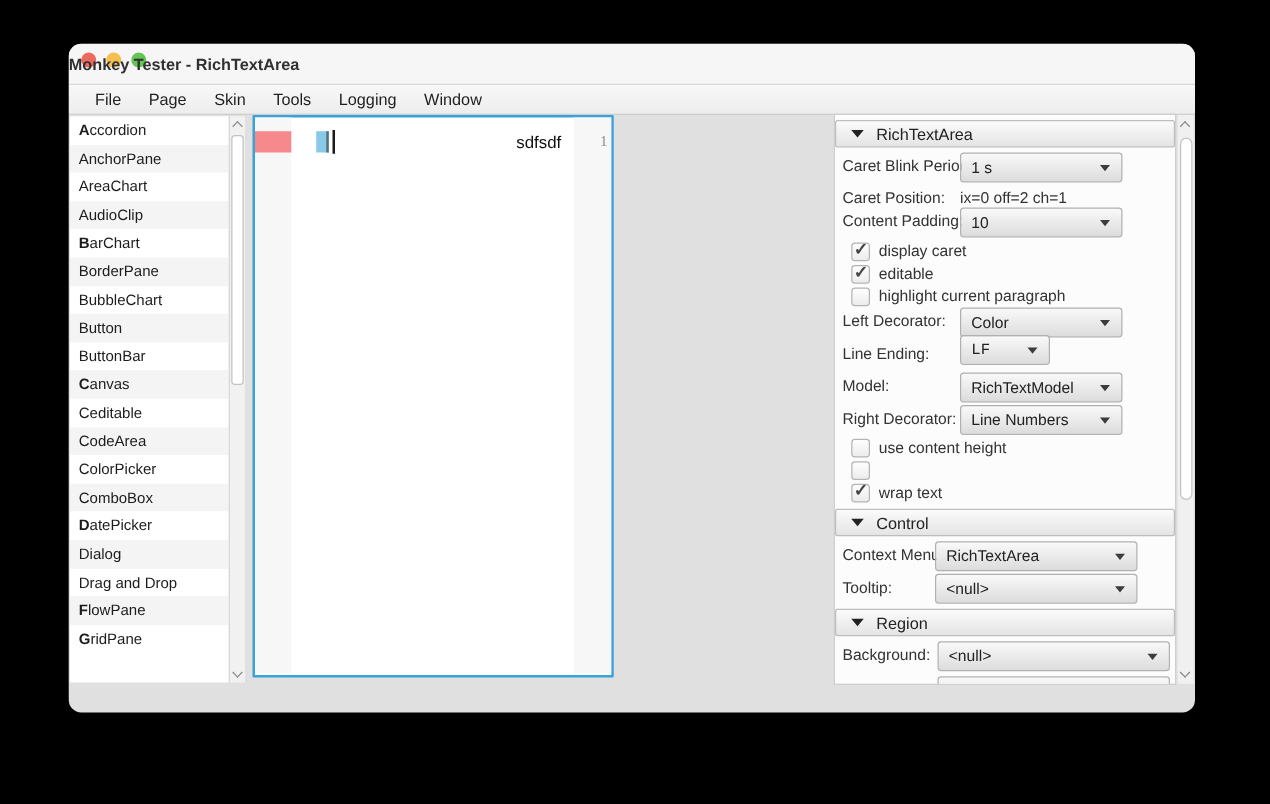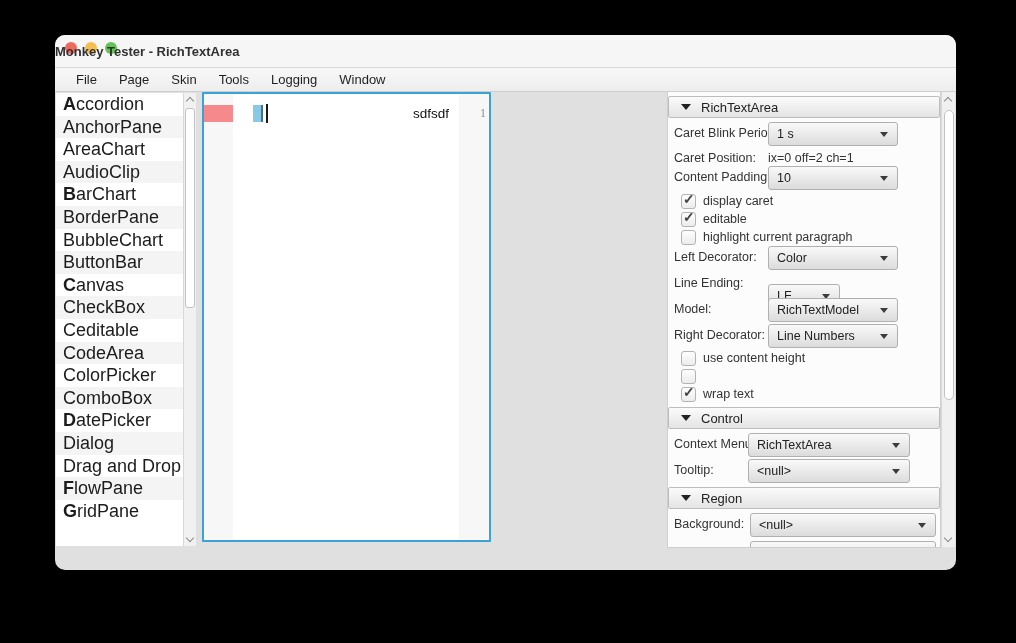--- a/index.html
+++ b/index.html
@@ -19,21 +19,21 @@
   .menubar { position:absolute; left:0; top:33px; width:100%; height:24px;
              background:linear-gradient(#f8f8f8,#ededed); border-bottom:1px solid #cfcfcf;
              display:flex; align-items:flex-start; padding-left:10px; }
   .menu-item { padding:0 11px; font-size:13px; color:#1f1f1f; line-height:24px; }
 
   .content { position:absolute; left:0; top:57px; width:100%; height:455px; background:#e0e0e0; }
 
   
   .list { position:absolute; left:1px; top:1px; width:127px; height:453px;
           background:#fff; overflow:hidden; }
-  .lrow { height:22.6px; line-height:22.6px; padding-left:7px; font-size:18px; color:#1c1c1c;
+  .lrow { height:22.6px; line-height:22.6px; padding-left:7px; font-size:12px; color:#1c1c1c;
           white-space:nowrap; }
   .lrow:nth-child(even) { background:#f4f4f4; }
   .lrow span.bold { font-weight:700; }
   .list-sb { position:absolute; left:128px; top:1px; width:13px; height:453px;
              background:#f1f1f1; border-left:1px solid #d8d8d8; }
   .sb-thumb { position:absolute; left:1px; width:10px; background:#fff;
               border:1px solid #c2c2c2; border-radius:3px; }
   .chev { position:absolute; width:6px; height:6px; border-right:1.5px solid #8a8a8a;
           border-bottom:1.5px solid #8a8a8a; left:3px; }
   .chev.up { transform:rotate(-135deg); }
@@ -117,26 +117,26 @@
         <div class="lrow"><span>A</span><span>reaChart</span></div>
 
         <div class="lrow"><span>A</span><span>udioClip</span></div>
 
         <div class="lrow"><span class="bold">B</span><span>arChart</span></div>
 
         <div class="lrow"><span>B</span><span>orderPane</span></div>
 
         <div class="lrow"><span>B</span><span>ubbleChart</span></div>
 
+        <div class="lrow"><span>B</span><span>utton</span></div>
 
         <div class="lrow"><span>B</span><span>uttonBar</span></div>
 
         <div class="lrow"><span class="bold">C</span><span>anvas</span></div>
 
-        <div class="lrow"><span>C</span><span>heckBox</span></div>
 
         <div class="lrow"><span>C</span><span>editable</span></div>
 
         <div class="lrow"><span>C</span><span>odeArea</span></div>
 
         <div class="lrow"><span>C</span><span>olorPicker</span></div>
 
         <div class="lrow"><span>C</span><span>omboBox</span></div>
 
         <div class="lrow"><span class="bold">D</span><span>atePicker</span></div>
@@ -199,21 +199,21 @@
 
       <div class="checkbox" style="top:138px;"></div>
       <div class="cb-label" style="top:138px;">highlight current paragraph</div>
 
       <div class="lbl" style="top:158px;">Left Decorator:</div>
       <div class="combo" style="top:154px;left:100px;width:130px;">
         <span>Color</span><i class="arrow"></i>
       </div>
 
       <div class="lbl" style="top:184px;">Line Ending:</div>
-      <div class="combo" style="top:192px;left:100px;width:72px;">
+      <div class="combo" style="top:176px;left:100px;width:72px;font-family:Liberation Mono, monospace;">
         <span>LF</span><i class="arrow"></i>
       </div>
 
       <div class="lbl" style="top:210px;">Model:</div>
       <div class="combo" style="top:206px;left:100px;width:130px;">
         <span>RichTextModel</span><i class="arrow"></i>
       </div>
 
       <div class="lbl" style="top:236px;">Right Decorator:</div>
       <div class="combo" style="top:232px;left:100px;width:130px;">

